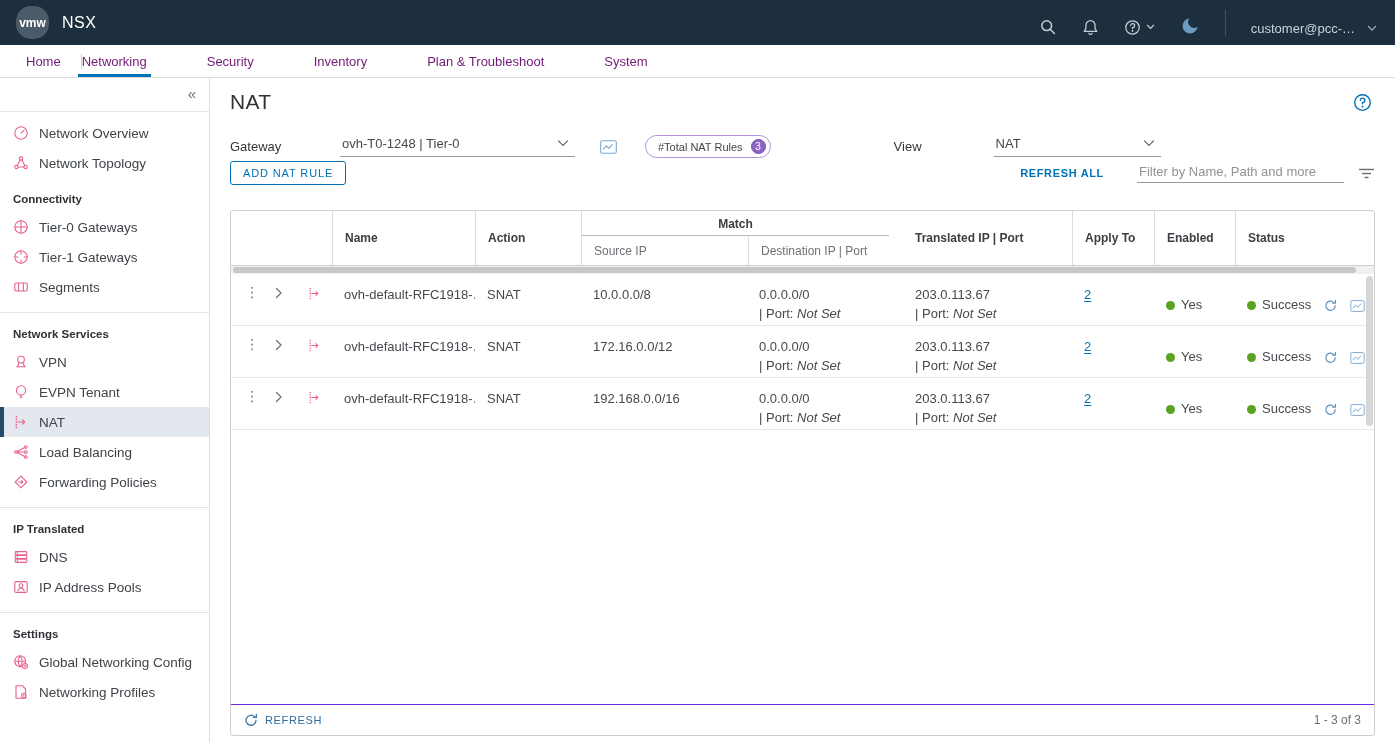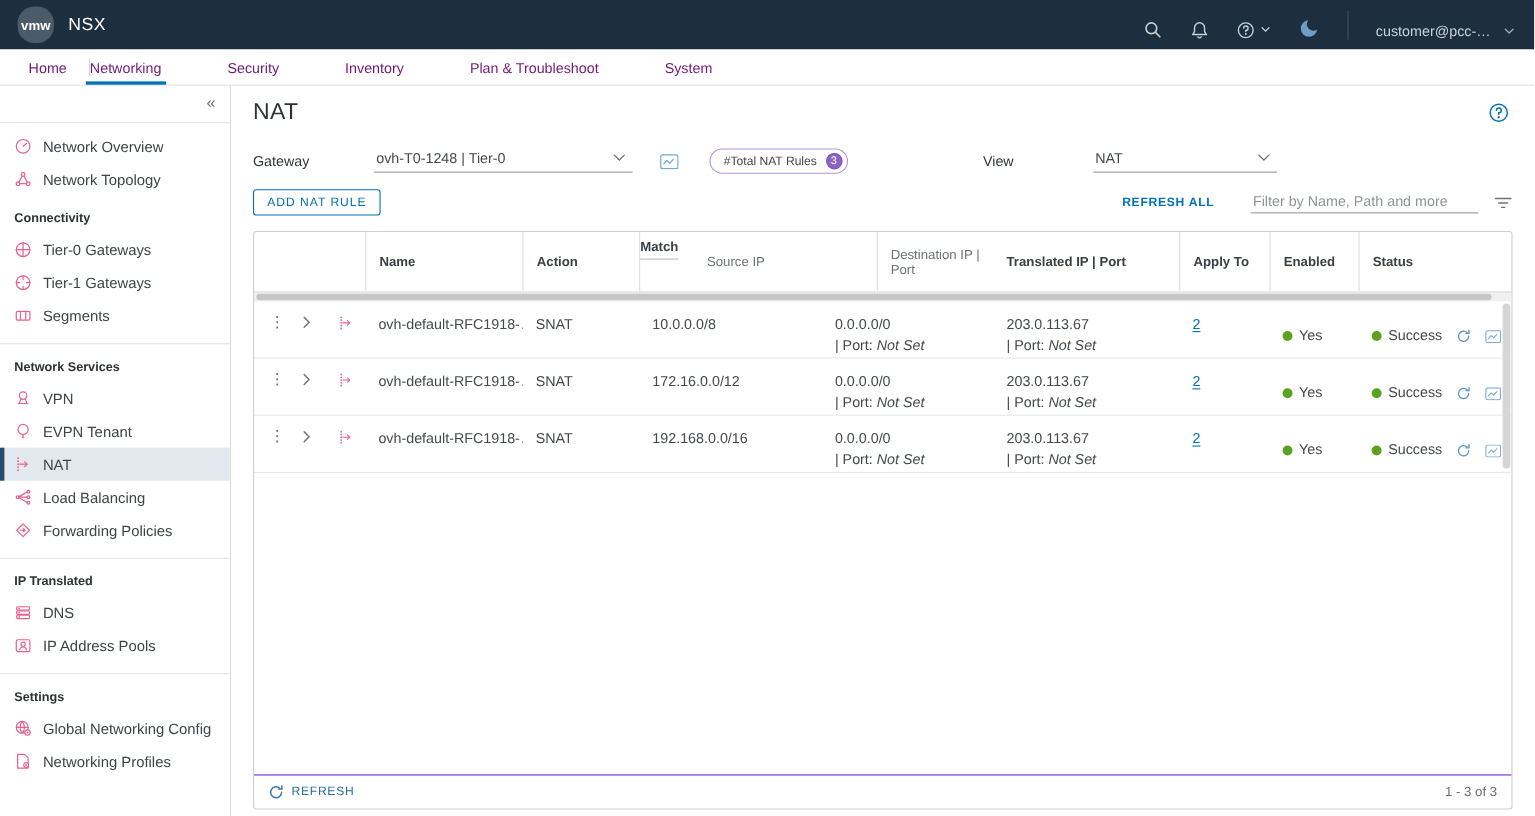--- a/index.html
+++ b/index.html
@@ -52,38 +52,38 @@
   .sel-view { width: 167px; }
   .chev { color: #6e7276; display: inline-flex; }
   .mini-chart { margin-left: 25px; display: inline-flex; color: #79a7d1; cursor: pointer; }
   .badge-pill { margin-left: 28px; display: flex; align-items: center; gap: 8px; border: 1px solid #b393dd;
                 border-radius: 12px; padding: 3px 4px 3px 12px; cursor: default; }
   .badge-label { font-size: 11px; color: #454545; }
   .badge-count { width: 15px; height: 15px; border-radius: 50%; background: #8d64c4; border: 1px solid #7a4fb5;
                  color: #fff; font-size: 10px; display: flex; align-items: center; justify-content: center; }
   .view-label { margin-left: 123px; width: 100px; font-size: 13px; color: #33363a; }
 
-  .toolbar-row { position: absolute; left: 20px; right: 20px; top: 94px; display: flex; align-items: center; justify-content: flex-end; }
+  .toolbar-row { position: absolute; left: 20px; right: 20px; top: 83px; display: flex; align-items: center; justify-content: flex-end; }
   .btn-outline { border: 1px solid #0072b5; color: #0072b5; background: #fff; border-radius: 3px;
                  font-size: 11px; letter-spacing: .08em; padding: 5px 12px; font-family: inherit; cursor: pointer; }
   .tb-spacer { flex: 1; }
   .link-upper { font-size: 11px; letter-spacing: .06em; color: #0072b5; font-weight: bold; cursor: pointer; margin-right: 33px; }
   .filter-input { width: 207px; border: none; border-bottom: 1px solid #9a9a9a; font-size: 13px; color: #45484e;
                   padding: 0 0 3px 2px; outline: none; font-family: inherit; background: transparent; }
   .filter-input::placeholder { color: #8f9396; }
   .filter-icon { margin-left: 14px; color: #6e7276; display: inline-flex; cursor: pointer; }
 
   
   .card { position: absolute; left: 20px; right: 20px; top: 132px; bottom: 6px; border: 1px solid #cfcfcf;
           border-radius: 3px; display: flex; flex-direction: column; background: #fff; }
   .thead { height: 55px; display: grid; grid-template-columns: 101px 143px 106px 322px 169px 82px 81px minmax(0,1fr);
            border-bottom: 1px solid #cfcfcf; }
   .th { display: flex; align-items: center; padding-left: 12px; font-size: 12px; font-weight: bold; color: #3c4044; }
   .th + .th, .match-group { border-left: 1px solid #dcdcdc; }
-  .match-group { display: flex; flex-direction: row; }
+  .match-group { display: flex; flex-direction: column; }
   .match-top { height: 25px; display: flex; align-items: flex-end; justify-content: center; padding-bottom: 4px;
                font-size: 12px; font-weight: bold; color: #3c4044; border-bottom: 1px solid #b9b9b9; margin-right: 14px; }
   .match-sub { flex: 1; display: grid; grid-template-columns: 166px 1fr; }
   .sub-th { display: flex; align-items: center; padding-left: 12px; font-size: 12px; color: #6e7276; }
   .sub-th + .sub-th { border-left: 1px solid #dcdcdc; }
 
   .hscroll { height: 8px; background: #f0f0f0; display: flex; align-items: center; padding: 0 2px; }
   .hscroll-thumb { height: 6px; width: calc(100% - 16px); background: #c7c7c7; border-radius: 3px; }
 
   .tbody { flex: 1; position: relative; overflow: hidden; }

